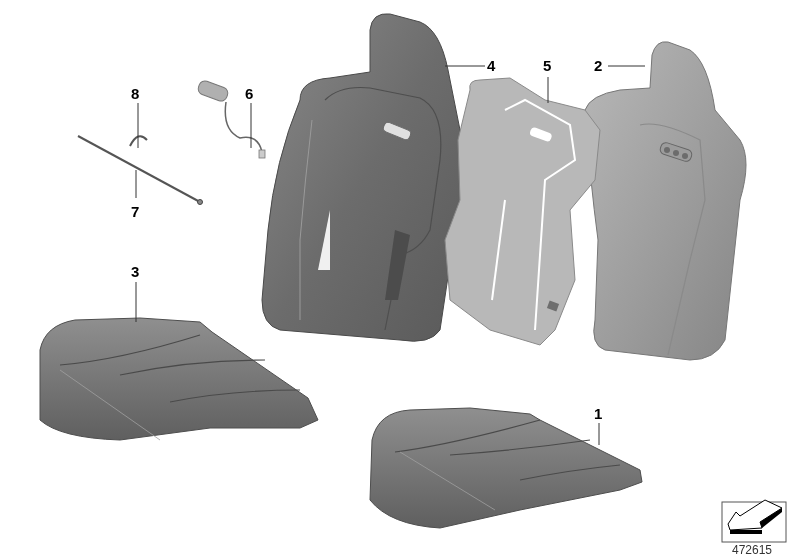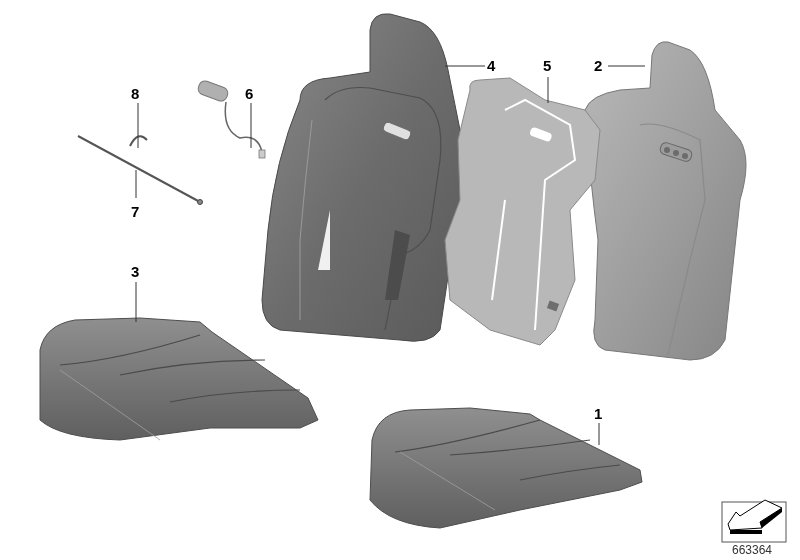--- a/index.html
+++ b/index.html
@@ -117,13 +117,13 @@
 
 <div class="callout" style="left:131px; top:86px;">8</div>
 <div class="callout" style="left:131px; top:204px;">7</div>
 <div class="callout" style="left:245px; top:86px;">6</div>
 <div class="callout" style="left:131px; top:264px;">3</div>
 <div class="callout" style="left:487px; top:58px;">4</div>
 <div class="callout" style="left:543px; top:58px;">5</div>
 <div class="callout" style="left:594px; top:58px;">2</div>
 <div class="callout" style="left:594px; top:406px;">1</div>
 
-<div class="diagram-id" style="left:722px; top:543px;">663364</div>
+<div class="diagram-id" style="left:722px; top:543px;">472615</div>
 
 </body></html>

